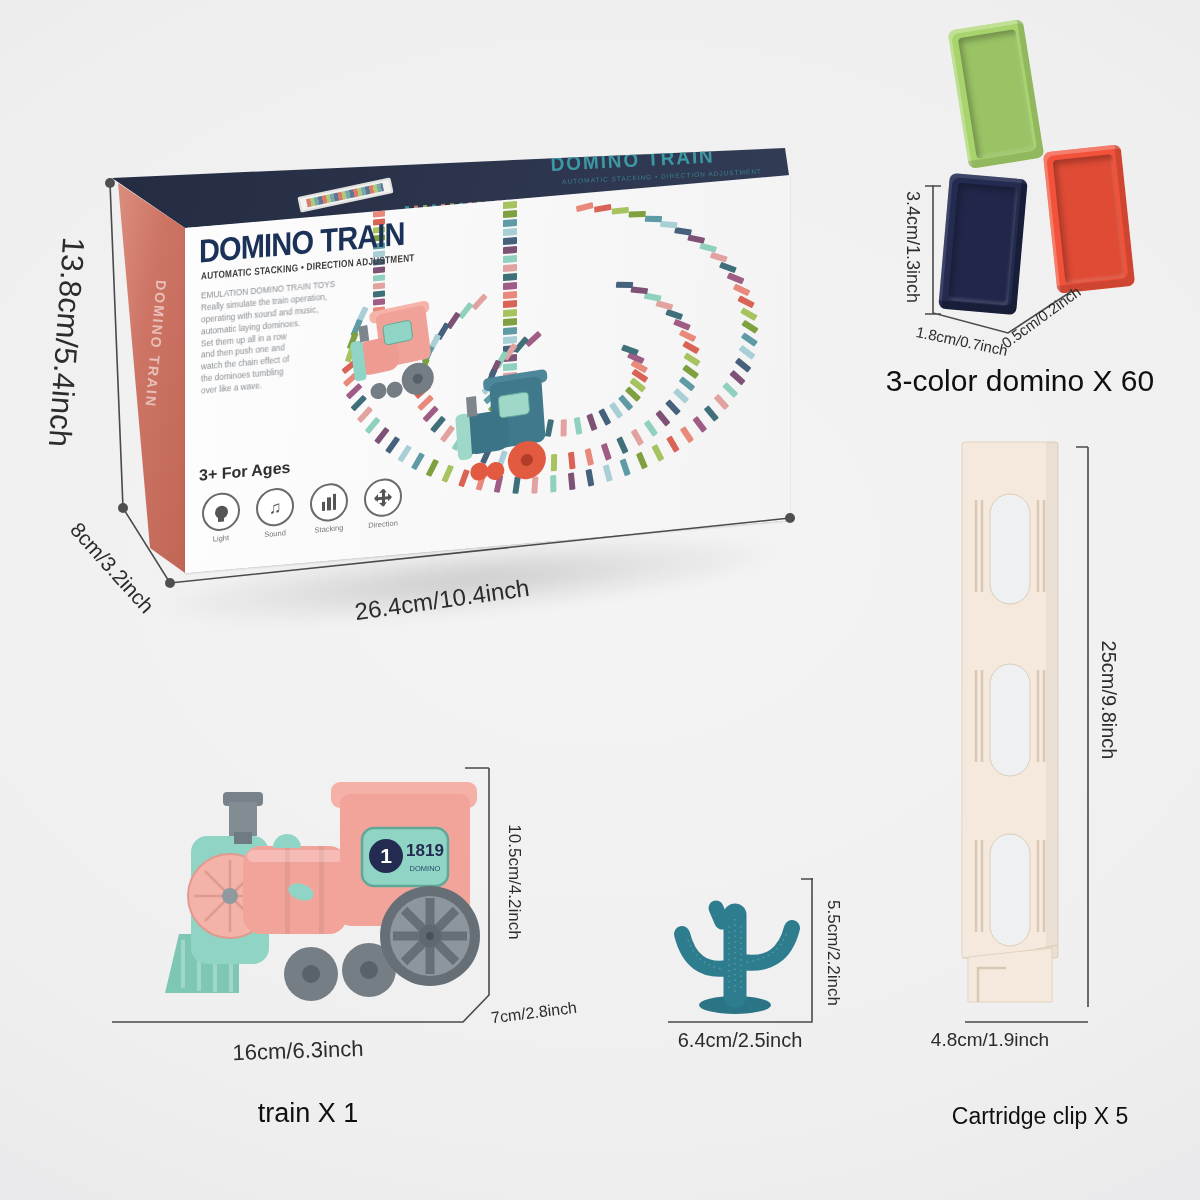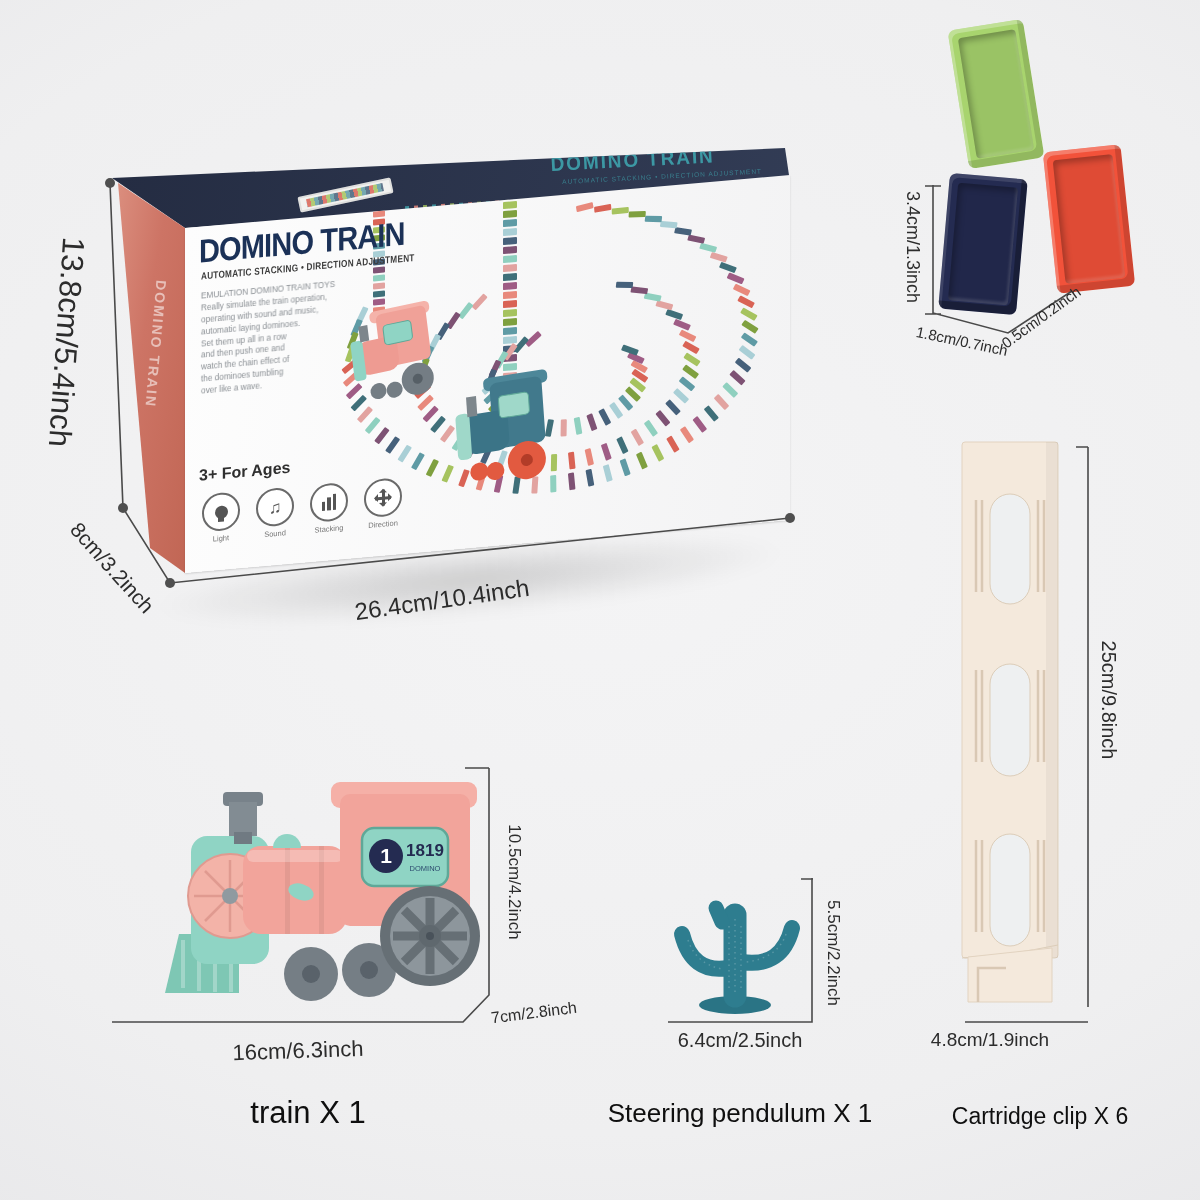--- a/index.html
+++ b/index.html
@@ -425,27 +425,27 @@
     </g>
   </svg>
 
   <div class="dim dim-v" style="left:66px;top:342px;font-size:31px;transform:translate(-50%,-50%) rotate(4deg);">13.8cm/5.4inch</div>
   <div class="dim" style="left:112px;top:568px;font-size:21px;transform:translate(-50%,-50%) rotate(48deg);">8cm/3.2inch</div>
   <div class="dim" style="left:442px;top:600px;font-size:24px;transform:translate(-50%,-50%) rotate(-8deg);">26.4cm/10.4inch</div>
 
   <div class="dim dim-v" style="left:912px;top:247px;font-size:18px;">3.4cm/1.3inch</div>
   <div class="dim" style="left:962px;top:341px;font-size:15px;transform:translate(-50%,-50%) rotate(12deg);">1.8cm/0.7inch</div>
   <div class="dim" style="left:1041px;top:317px;font-size:15px;transform:translate(-50%,-50%) rotate(-36deg);">0.5cm/0.2inch</div>
+  <div class="caption" style="left:1020px;top:381px;font-size:30px;">3-color domino X 60</div>
 
   <div class="dim dim-v" style="left:514px;top:882px;font-size:17px;">10.5cm/4.2inch</div>
   <div class="dim" style="left:534px;top:1013px;font-size:16px;transform:translate(-50%,-50%) rotate(-7deg);">7cm/2.8inch</div>
   <div class="dim" style="left:298px;top:1051px;font-size:22px;transform:translate(-50%,-50%) rotate(-2deg);">16cm/6.3inch</div>
-  <div class="caption" style="left:308px;top:1113px;font-size:31px;">train X 1</div>
+  <div class="caption" style="left:308px;top:1113px;font-size:27px;">train X 1</div>
 
   <div class="dim dim-v" style="left:833px;top:953px;font-size:17px;">5.5cm/2.2inch</div>
   <div class="dim" style="left:740px;top:1040px;font-size:20px;">6.4cm/2.5inch</div>
-  <div class="caption" style="left:740px;top:1113px;font-size:26px;">Steering pendulum X 1</div>
 
   <div class="dim dim-v" style="left:1108px;top:700px;font-size:20px;">25cm/9.8inch</div>
   <div class="dim" style="left:990px;top:1040px;font-size:19px;">4.8cm/1.9inch</div>
-  <div class="caption" style="left:1040px;top:1116px;font-size:23px;">Cartridge clip X 6</div>
+  <div class="caption" style="left:1040px;top:1116px;font-size:23px;">Cartridge clip X 5</div>
 
 </div>
 
 </body></html>

